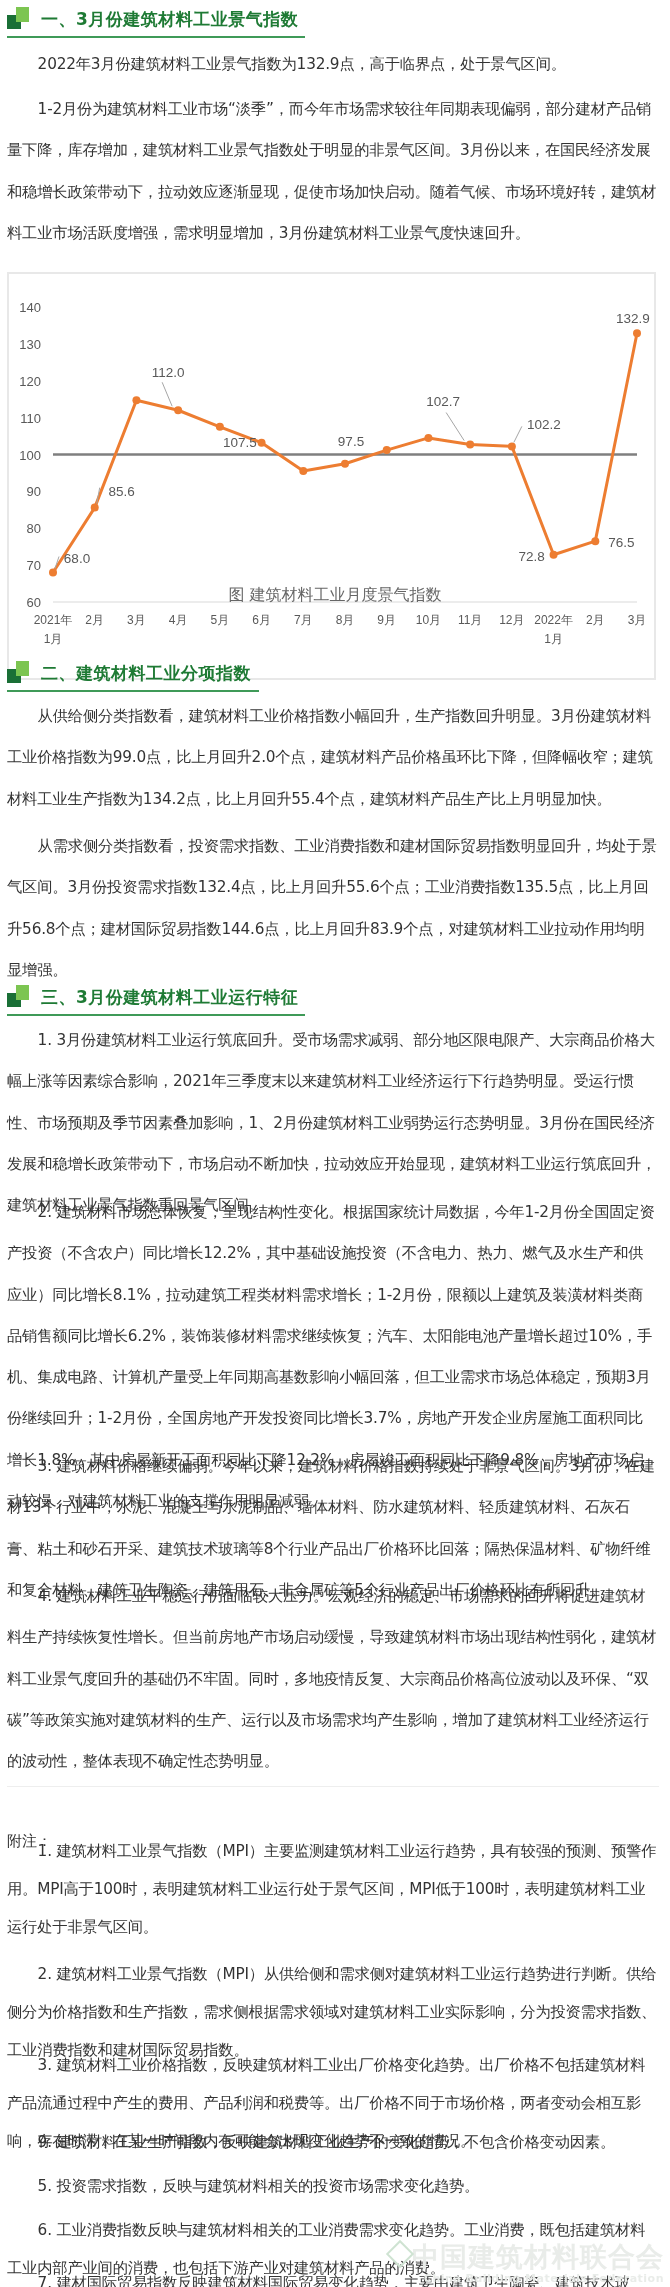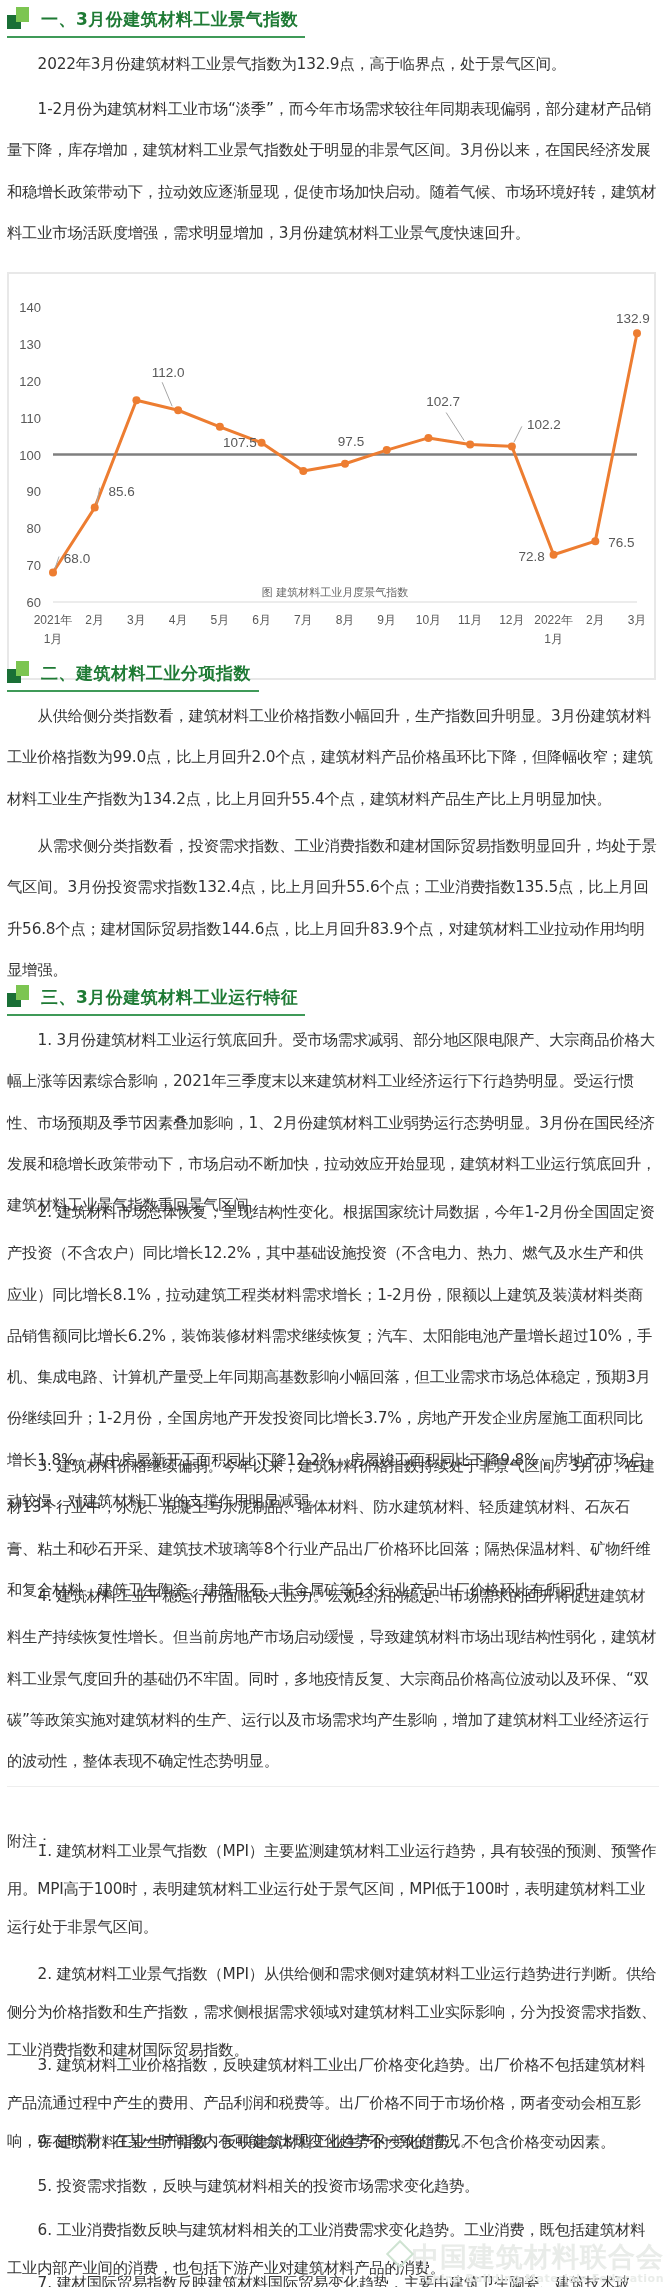--- a/index.html
+++ b/index.html
@@ -5,21 +5,21 @@
   html,body{margin:0;padding:0;background:#fff;}
   body{width:670px;height:2287px;position:relative;overflow:hidden;font-family:"DejaVu Sans","Liberation Sans",sans-serif;color:#333;}
   .page{position:absolute;left:0;top:0;width:670px;height:2061px;border-right:1px solid #eee;}
   .sec-head{position:absolute;left:7px;height:34px;display:flex;align-items:center;border-bottom:2px solid #3f9a58;}
   .sec-icon{position:relative;width:22px;height:24px;margin-right:12px;}
   .sec-icon .back{position:absolute;left:0;top:8px;width:14px;height:14px;background:#1a6f36;}
   .sec-icon .front{position:absolute;left:9px;top:0;width:13px;height:15px;background:#7cc551;}
   .sec-title{font-size:17px;font-weight:bold;color:#1e7a34;letter-spacing:0.5px;}
   .para{position:absolute;left:7px;width:650px;font-size:15.3px;line-height:41.3px;color:#333;text-indent:2em;letter-spacing:-0.2px;margin:0;}
   .chart-box{position:absolute;left:7px;top:272px;width:649px;height:408px;border:2px solid #e8e8e8;box-sizing:border-box;background:#fff;}
-  .chart-caption{position:absolute;left:0;width:670px;top:585px;text-align:center;font-size:11px;color:#666;}
+  .chart-caption{position:absolute;left:0;width:670px;top:585px;text-align:center;font-size:16px;color:#666;}
   .note-label{position:absolute;left:7px;font-size:15px;color:#333;}
   .divider{position:absolute;left:7px;width:652px;height:1px;background:#eee;}
   .watermark{position:absolute;right:6px;top:2242px;text-align:right;color:#e9ece9;pointer-events:none;}
   .watermark .wm-cn{font-size:27px;font-weight:bold;letter-spacing:1px;line-height:30px;}
   .watermark .wm-en{font-size:11px;font-weight:bold;letter-spacing:0.5px;margin-left:24px;}
   .wm-logo{position:absolute;left:-10px;top:2px;width:16px;height:16px;border:2px solid #cfe3d2;transform:rotate(45deg);}
   svg text{font-family:"Liberation Sans","DejaVu Sans",sans-serif;}
 </style>
 </head>
 <body>

